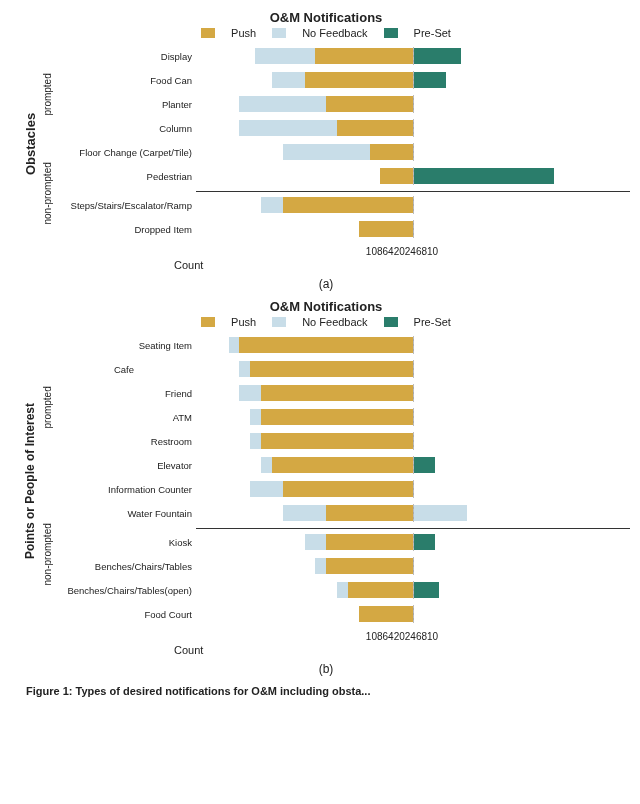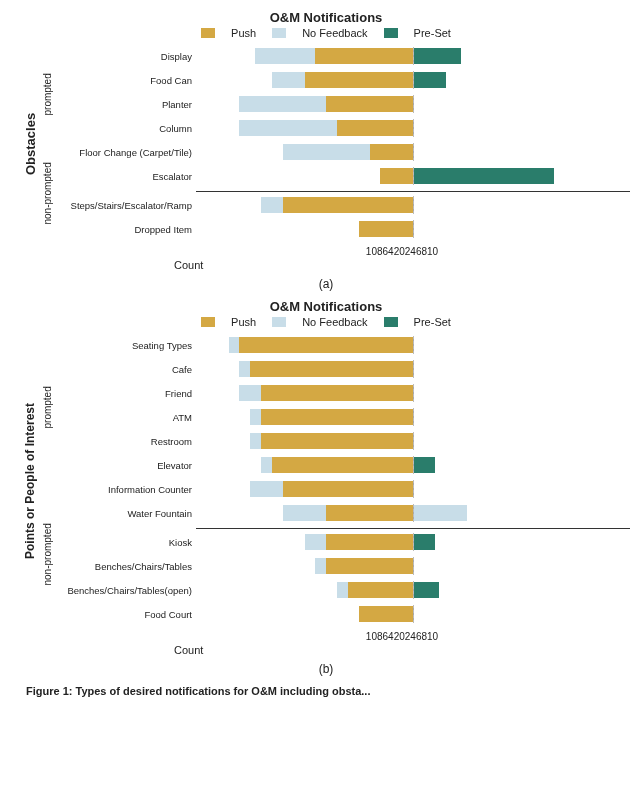--- a/index.html
+++ b/index.html
@@ -193,21 +193,21 @@
             <div style="position: relative; display: flex; flex-direction: row; align-items: center; flex: 1 1 0%; height: 18px;">
               <div style="display: flex; flex-direction: row; justify-content: flex-end; align-items: center; flex: 1 1 0%; height: 16px;">
                 <span class="bar-seg" style="background: rgb(200, 221, 232); width: 40%;"></span>
                 <span class="bar-seg" style="background: rgb(212, 168, 67); width: 20%;"></span>
               </div>
               <div style="display: flex; flex-direction: row; justify-content: flex-start; align-items: center; flex: 1 1 0%; height: 16px;"></div>
               <div style="position: absolute; left: 50%; top: 0px; bottom: 0px; width: 1px; background: rgb(170, 170, 170); border-left: 1px dashed rgb(187, 187, 187); z-index: 2;"></div>
             </div>
           </div>
           <div class="bar-row">
-            <div class="bar-label" style="min-width: 140px; max-width: 140px; font-size: 9.5px;">Escalator</div>
+            <div class="bar-label" style="min-width: 140px; max-width: 140px; font-size: 9.5px;">Pedestrian</div>
             <div style="position: relative; display: flex; flex-direction: row; align-items: center; flex: 1 1 0%; height: 18px;">
               <div style="display: flex; flex-direction: row; justify-content: flex-end; align-items: center; flex: 1 1 0%; height: 16px;">
                 <span class="bar-seg" style="background: rgb(212, 168, 67); width: 15%;"></span>
               </div>
               <div style="display: flex; flex-direction: row; justify-content: flex-start; align-items: center; flex: 1 1 0%; height: 16px;">
                 <span class="bar-seg" style="background: rgb(42, 125, 107); width: 65%;"></span>
               </div>
               <div style="position: absolute; left: 50%; top: 0px; bottom: 0px; width: 1px; background: rgb(170, 170, 170); border-left: 1px dashed rgb(187, 187, 187); z-index: 2;"></div>
             </div>
           </div>
@@ -276,32 +276,32 @@
     <div class="chart-area">
       <div style="display:flex;flex-direction:row;align-items:stretch;min-width:32px;">
         <div style="writing-mode:vertical-rl;transform:rotate(180deg);font-weight:bold;font-size:12px;display:flex;align-items:center;justify-content:center;min-width:16px;padding:0;text-align:center;">Points or People of Interest</div>
         <div style="display:flex;flex-direction:column;justify-content:space-around;font-size:10px;min-width:18px;">
           <div style="writing-mode:vertical-rl;transform:rotate(180deg);display:flex;align-items:center;justify-content:center;flex:1;">prompted</div>
           <div style="writing-mode:vertical-rl;transform:rotate(180deg);display:flex;align-items:center;justify-content:center;flex:1;">non-prompted</div>
         </div>
       </div>
       <div class="chart-inner" id="chart-b-inner">
           <div class="bar-row">
-            <div class="bar-label" style="min-width: 140px; max-width: 140px; font-size: 9.5px;">Seating Types</div>
+            <div class="bar-label" style="min-width: 140px; max-width: 140px; font-size: 9.5px;">Seating Item</div>
             <div style="position: relative; display: flex; flex-direction: row; align-items: center; flex: 1 1 0%; height: 18px;">
               <div style="display: flex; flex-direction: row; justify-content: flex-end; align-items: center; flex: 1 1 0%; height: 16px;">
                 <span class="bar-seg" style="background: rgb(200, 221, 232); width: 5%;"></span>
                 <span class="bar-seg" style="background: rgb(212, 168, 67); width: 80%;"></span>
               </div>
               <div style="display: flex; flex-direction: row; justify-content: flex-start; align-items: center; flex: 1 1 0%; height: 16px;"></div>
               <div style="position: absolute; left: 50%; top: 0px; bottom: 0px; width: 1px; background: rgb(170, 170, 170); border-left: 1px dashed rgb(187, 187, 187); z-index: 2;"></div>
             </div>
           </div>
           <div class="bar-row">
-            <div class="bar-label" style="min-width: 140px; max-width: 140px; font-size: 9.5px;">Cafe</div>
+            <div class="bar-label" style="min-width: 140px; max-width: 140px; font-size: 9.5px; text-align: center;">Cafe</div>
             <div style="position: relative; display: flex; flex-direction: row; align-items: center; flex: 1 1 0%; height: 18px;">
               <div style="display: flex; flex-direction: row; justify-content: flex-end; align-items: center; flex: 1 1 0%; height: 16px;">
                 <span class="bar-seg" style="background: rgb(200, 221, 232); width: 5%;"></span>
                 <span class="bar-seg" style="background: rgb(212, 168, 67); width: 75%;"></span>
               </div>
               <div style="display: flex; flex-direction: row; justify-content: flex-start; align-items: center; flex: 1 1 0%; height: 16px;"></div>
               <div style="position: absolute; left: 50%; top: 0px; bottom: 0px; width: 1px; background: rgb(170, 170, 170); border-left: 1px dashed rgb(187, 187, 187); z-index: 2;"></div>
             </div>
           </div>
           <div class="bar-row">

